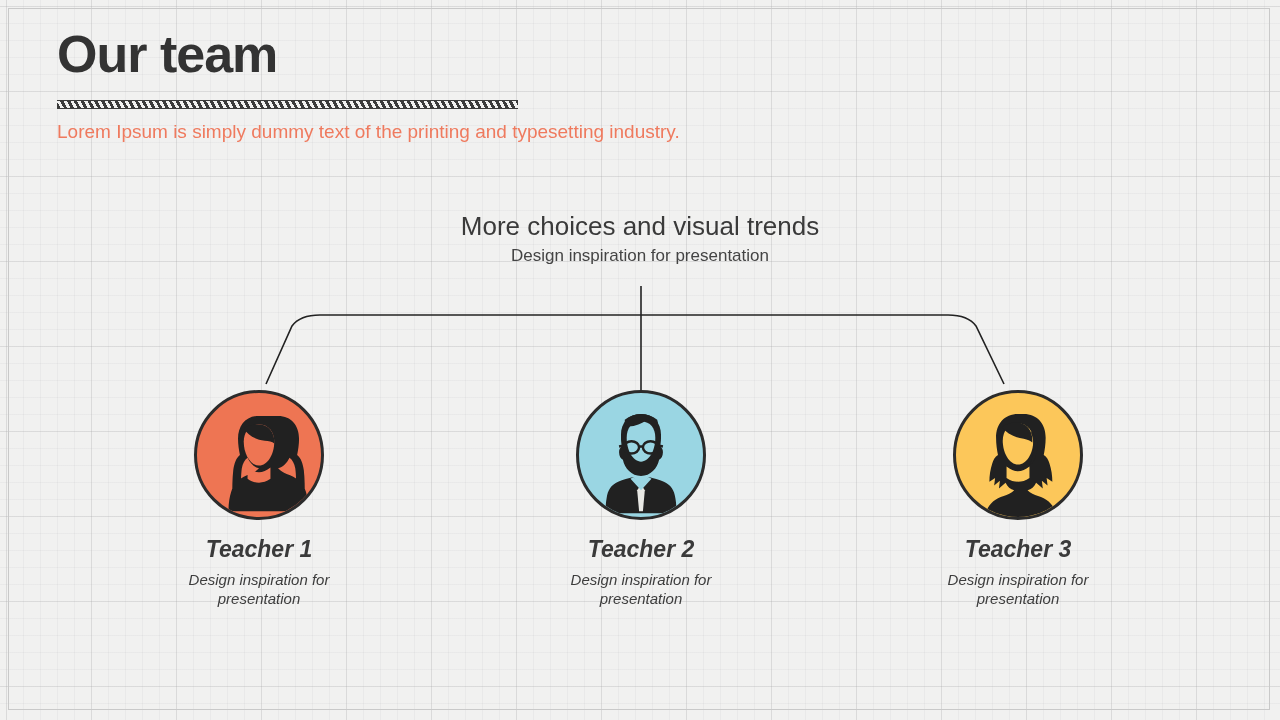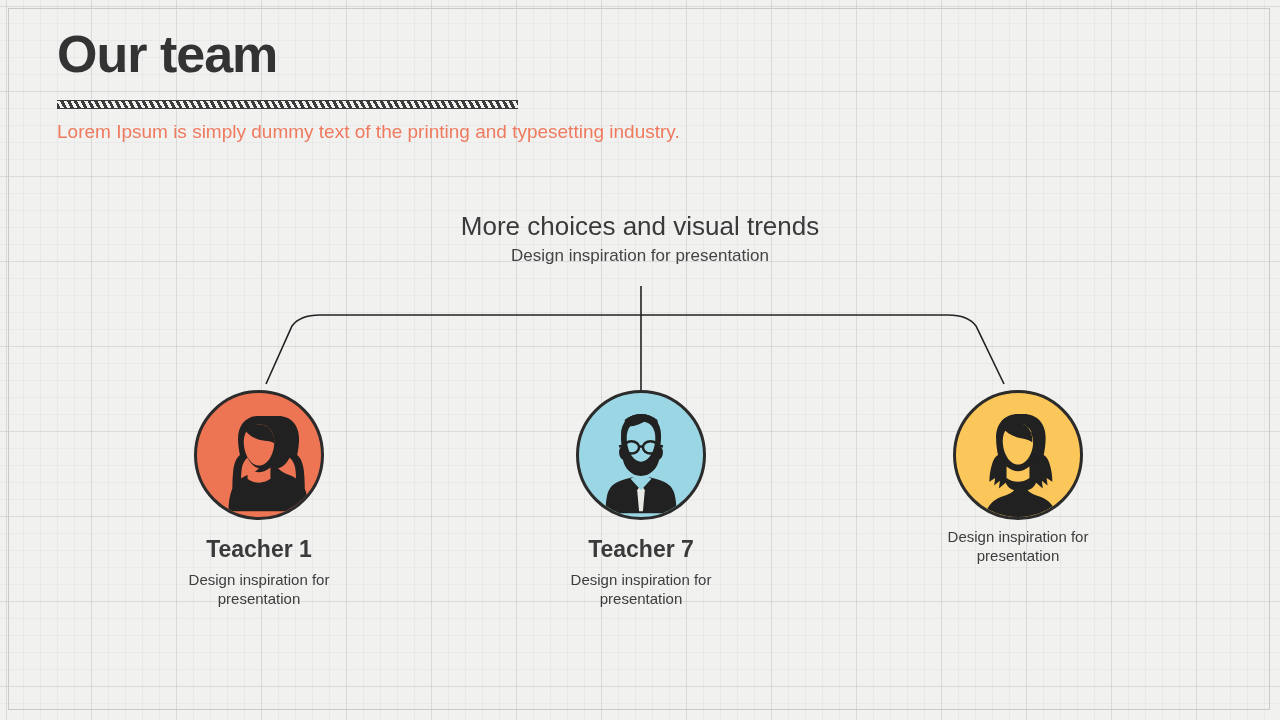--- a/index.html
+++ b/index.html
@@ -110,20 +110,21 @@
     width: 1280px;
     height: 720px;
     pointer-events: none;
   }
 
   
   .member {
     position: absolute;
     width: 260px;
     text-align: center;
+    font-style: italic;
   }
 
   .avatar-circle {
     position: relative;
     width: 130px;
     height: 130px;
     margin: 0 auto;
     border-radius: 50%;
     border: 3px solid #2b2b2b;
     box-sizing: border-box;
@@ -209,34 +210,35 @@
           <ellipse cx="55" cy="57" rx="8" ry="6.5"></ellipse>
           <ellipse cx="75" cy="57" rx="8" ry="6.5"></ellipse>
           <path d="M63 56 L67 56"></path>
           <path d="M47 55 L42 56"></path>
           <path d="M83 55 L88 56"></path>
         </g>
         <path fill="#e8e8e4" d="M65 96 l4 6 -2 22 -4 0 -2-22z"></path>
         <path fill="#9ad6e3" d="M57 88 l8 8 8-8 3 2 -11 12 -11-12z"></path>
       </svg>
     </div>
-    <div class="member-name">Teacher 7</div>
+    <div class="member-name">Teacher 2</div>
     <div class="member-desc">Design inspiration for presentation</div>
   </div>
 
   <div class="member" style="left:888px; top:390px;">
     <div class="avatar-circle" style="background:#fcc75a;">
       <svg viewBox="0 0 130 130">
         <g fill="#212121">
           <path d="M65 22c-14 0-23 10-23 25 0 7 1 13 2 18 -3 2-5 5-6 9 -2 6-3 13-3 19l6-4 -1 8 6-5 -1 8 7-6c2 4 5 7 9 8 -3 3-7 5-11 6 -10 3-16 9-19 18 -2 6-3 12-3 20h80c0-8-1-14-3-20 -3-9-9-15-19-18 -4-1-8-3-11-6 4-1 7-4 9-8l7 6 -1-8 6 5 -1-8 6 4c0-6-1-13-3-19 -1-4-3-7-6-9 1-5 2-11 2-18 0-15-9-25-23-25z"></path>
         </g>
         <g fill="#fcc75a">
           <path d="M65 32c-10 0-16 8-16 18 0 13 7 25 16 25 9 0 16-12 16-25 0-10-6-18-16-18z"></path>
           <path d="M53 77c4 3 8 5 12 5 4 0 8-2 12-5 0 5 0 9 0 12 -4 3-8 4-12 4 -4 0-8-1-12-4 0-3 0-7 0-12z"></path>
         </g>
         <path fill="#212121" d="M48 36c5 6 13 11 23 12 4 1 7 2 9 4 1-11-5-21-17-21 -6 0-11 2-15 5z"></path>
         <path fill="#212121" d="M78 40c3 6 4 14 3 22 -1 5-2 10-4 14 4-2 7-8 8-16 1-8 0-15-7-20z"></path>
       </svg>
     </div>
+    <div class="member-name">Teacher 3</div>
     <div class="member-desc">Design inspiration for presentation</div>
   </div>
 
 </div>
 
 </body></html>

